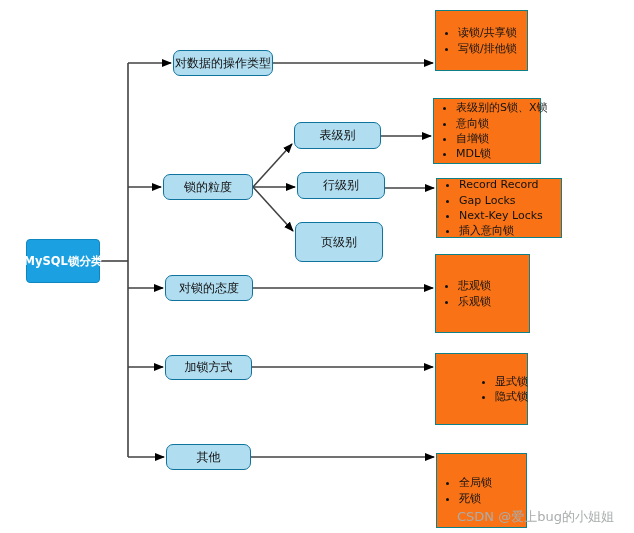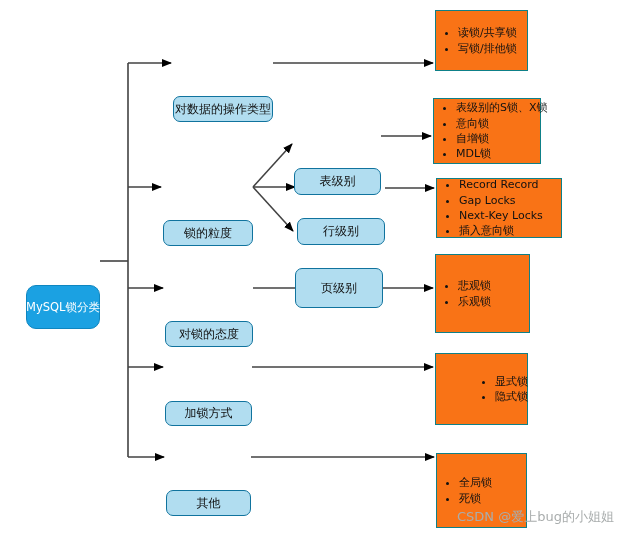--- a/index.html
+++ b/index.html
@@ -17,29 +17,28 @@
     width: 634px; height: 533px;
   }
   .node {
     position: absolute;
     display: flex;
     align-items: center;
     justify-content: center;
     box-sizing: border-box;
     text-align: center;
     white-space: nowrap;
-    margin-top: 46px;
   }
   .root-node {
     background: #1BA1E2;
     border: 1px solid #0e86c0;
-    border-radius: 10px;
+    border-radius: 4px;
     color: #ffffff;
     font-size: 11.5px;
-    font-weight: normal;
+    font-weight: bold;
   }
   .branch-node {
     background: #B1DDF0;
     border: 1px solid #10739E;
     border-radius: 7px;
     color: #111111;
     font-size: 12px;
   }
   .leaf-box {
     position: absolute;

